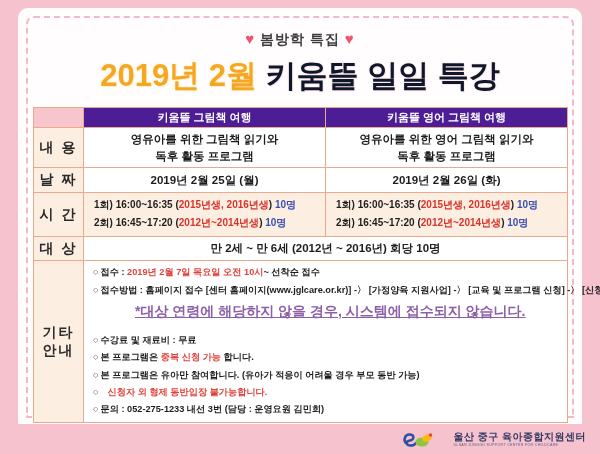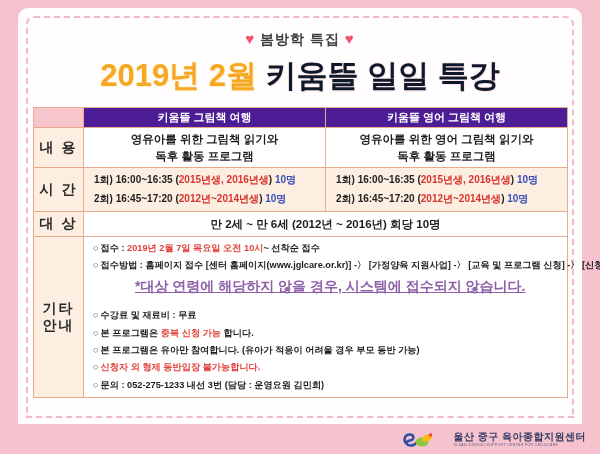--- a/index.html
+++ b/index.html
@@ -125,21 +125,21 @@
   .bullet { color: #333; margin-right: 2px; }
   .note-warn {
     color: #8d5fa8;
     text-decoration: underline;
     padding-left: 42px;
     white-space: nowrap;
     font-size: 14px;
     margin-bottom: 12px;
   }
   .note-red { color: #e0433c; }
-  .note-red-all { color: #e0433c; }
+  .note-red-all { color: #e0433c; margin-left: 7px; }
 
   
   .footer {
     position: absolute; left: 0; right: 0; bottom: 0;
     height: 30px;
     background: #f6c2ce;
   }
   .logo-wrap {
     position: absolute; right: 14px; bottom: 4px;
     display: flex; align-items: center; gap: 17px;
@@ -193,20 +193,25 @@
         <td class="cell-white">
           <div>영유아를 위한 그림책 읽기와</div>
           <div>독후 활동 프로그램</div>
         </td>
         <td class="cell-white">
           <div>영유아를 위한 영어 그림책 읽기와</div>
           <div>독후 활동 프로그램</div>
         </td>
       </tr>
 
+      <tr>
+        <td class="lbl">날 짜</td>
+        <td class="cell-white">2019년 2월 25일 (월)</td>
+        <td class="cell-white">2019년 2월 26일 (화)</td>
+      </tr>
 
       <tr>
         <td class="lbl">시 간</td>
         <td class="cell-time">
           <div>
             <span>1회) 16:00~16:35 (</span><span class="red">2015년생, 2016년생</span><span>) </span><span class="blue">10명</span>
           </div>
           <div>
             <span>2회) 16:45~17:20 (</span><span class="red">2012년~2014년생</span><span>) </span><span class="blue">10명</span>
           </div>

